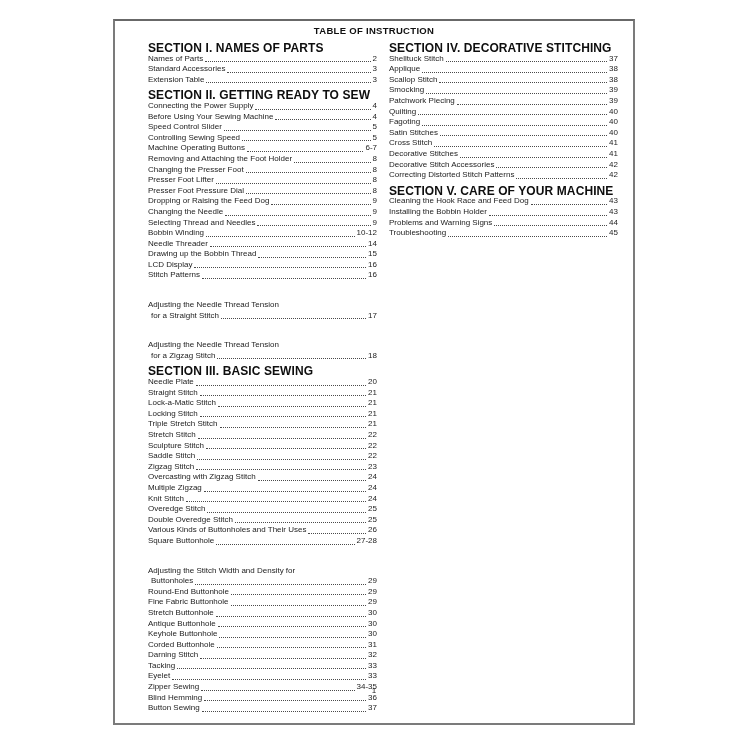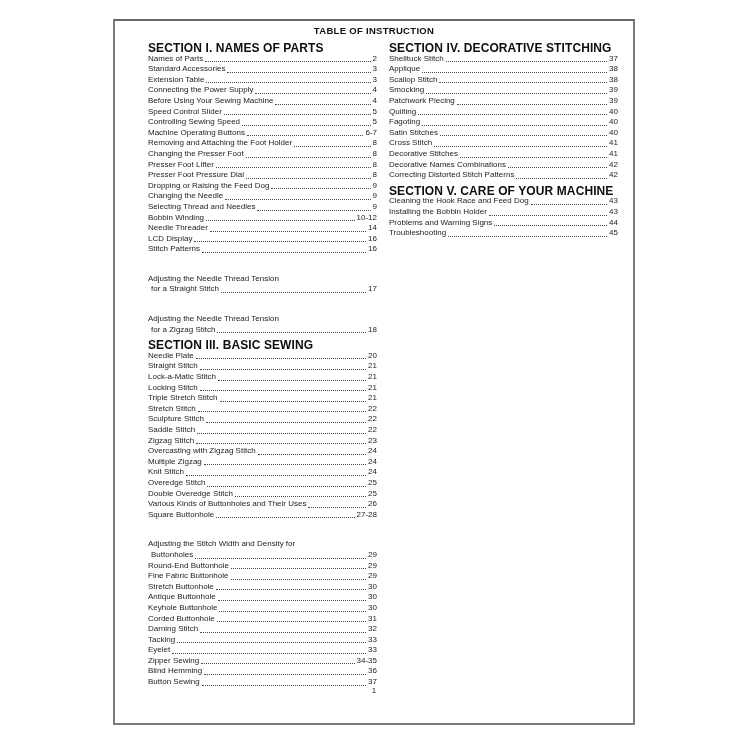--- a/index.html
+++ b/index.html
@@ -49,20 +49,21 @@
         <div class="entry">
           <span class="lab">Standard Accessories</span>
           <span class="dots"></span>
           <span class="pg">3</span>
         </div>
         <div class="entry">
           <span class="lab">Extension Table</span>
           <span class="dots"></span>
           <span class="pg">3</span>
         </div>
+        <div class="sec-heading">SECTION II. GETTING READY TO SEW</div>
         <div class="entry">
           <span class="lab">Connecting the Power Supply</span>
           <span class="dots"></span>
           <span class="pg">4</span>
         </div>
         <div class="entry">
           <span class="lab">Before Using Your Sewing Machine</span>
           <span class="dots"></span>
           <span class="pg">4</span>
         </div>
@@ -118,20 +119,25 @@
         </div>
         <div class="entry">
           <span class="lab">Bobbin Winding</span>
           <span class="dots"></span>
           <span class="pg">10-12</span>
         </div>
         <div class="entry">
           <span class="lab">Needle Threader</span>
           <span class="dots"></span>
           <span class="pg">14</span>
+        </div>
+        <div class="entry">
+          <span class="lab">Drawing up the Bobbin Thread</span>
+          <span class="dots"></span>
+          <span class="pg">15</span>
         </div>
         <div class="entry">
           <span class="lab">LCD Display</span>
           <span class="dots"></span>
           <span class="pg">16</span>
         </div>
         <div class="entry">
           <span class="lab">Stitch Patterns</span>
           <span class="dots"></span>
           <span class="pg">16</span>
@@ -342,21 +348,21 @@
           <span class="lab">Cross Stitch</span>
           <span class="dots"></span>
           <span class="pg">41</span>
         </div>
         <div class="entry">
           <span class="lab">Decorative Stitches</span>
           <span class="dots"></span>
           <span class="pg">41</span>
         </div>
         <div class="entry">
-          <span class="lab">Decorative Names Combinations</span>
+          <span class="lab">Decorative Stitch Accessories</span>
           <span class="dots"></span>
           <span class="pg">42</span>
         </div>
         <div class="entry">
           <span class="lab">Correcting Distorted Stitch Patterns</span>
           <span class="dots"></span>
           <span class="pg">42</span>
         </div>
         <div class="sec-heading">SECTION V. CARE OF YOUR MACHINE</div>
         <div class="entry">

